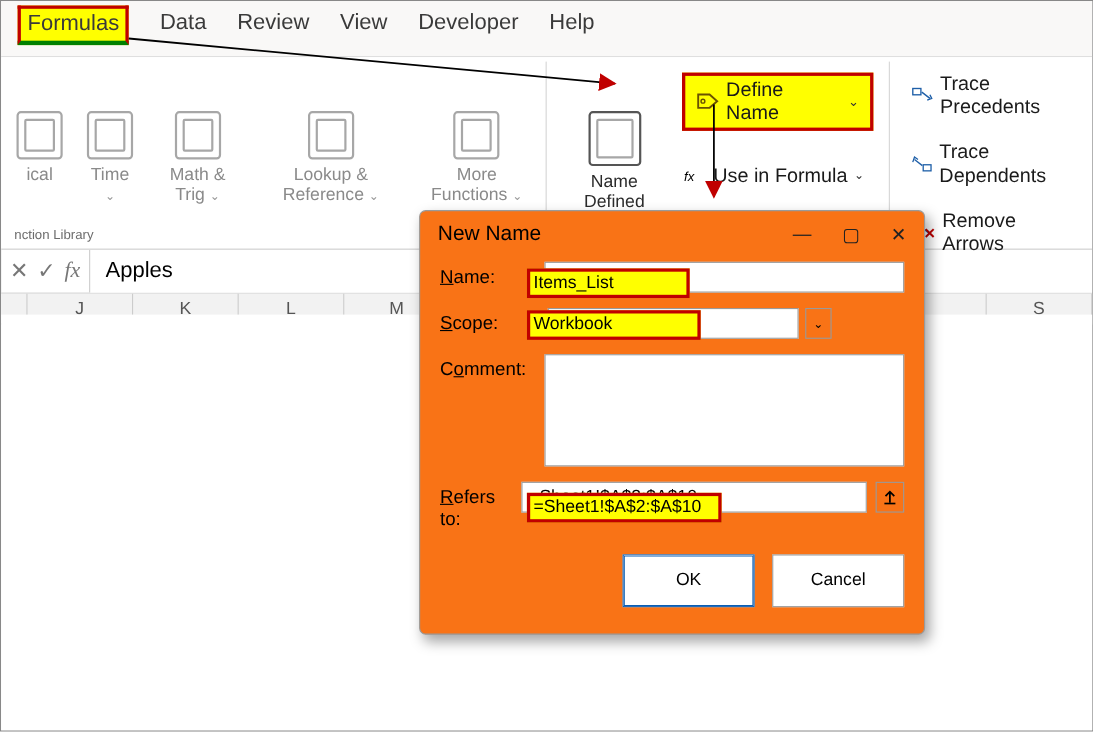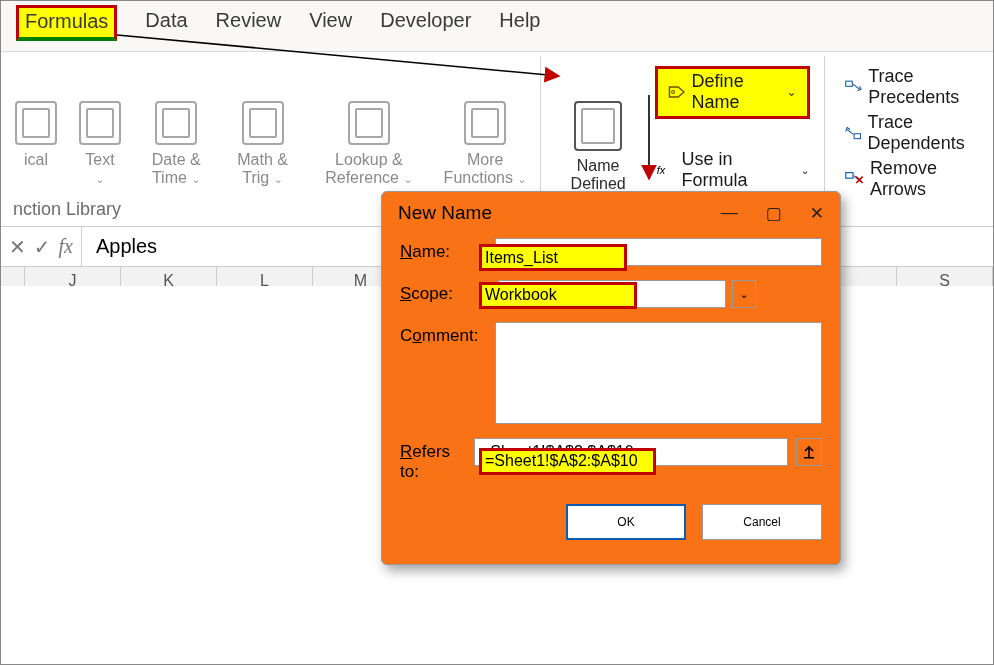--- a/index.html
+++ b/index.html
@@ -12,21 +12,21 @@
 
   
   .ribbon { display:flex; background:#fff; border-bottom:1px solid #ccc; height:175px; position:relative; padding-top:4px;}
   .group { display:flex; flex-direction:column; justify-content:space-between; border-right:1px solid #d5d5d5; padding:6px 12px 2px; }
   .group .items { display:flex; gap:18px; align-items:flex-start; }
   .rbtn { display:flex; flex-direction:column; align-items:center; gap:6px; color:#8a8a8a; min-width:46px; text-align:center;margin-top:39px;}
   .rbtn .ico-box { width:42px; height:44px; border:2px solid #a7a7a7; border-radius:4px; position:relative; }
   .rbtn .ico-box::before { content:""; position:absolute; inset:5px; border:2px solid #a7a7a7; border-radius:2px;}
   .rbtn .lbl { font-size:16px; line-height:1.15; }
   .chev { font-size:11px; color:#999; }
-  .group-label { font-size:18px; color:#6c6c6c; padding:2px 0 4px; }
+  .group-label { font-size:12px; color:#6c6c6c; padding:2px 0 4px; }
   .name-mgr .ico-box { width:48px; height:50px; border:2px solid #555; }
   .name-mgr { color:#2b2b2b;}
   .vstack { display:flex; flex-direction:column; gap:30px; padding-top:4px; }
   .ventry { display:flex; align-items:center; gap:6px; font-size:18px; color:#1a1a1a; }
   .ventry .sm-ico { width:22px; height:18px; display:inline-block; position:relative;}
   .sm-ico svg { width:100%; height:100%; }
   .define-hl { border:3px solid #c00000; background:#ffff00; padding:2px 10px 3px; display:flex; align-items:center; gap:6px; }
   .define-hl .chev { font-size:12px; color:#333; margin-left:6px;}
 
   
@@ -53,21 +53,21 @@
   .tinput { border:1px solid #9a9a9a; height:28px; font-size:16px; padding:0 6px; }
   .tinput.name { width:340px; }
   .scope-wrap{ display:flex; }
   .scope { width:228px; height:28px; appearance:none; border:1px solid #9a9a9a; font-size:16px; padding:0 6px; }
   .scope-chev { width:24px; height:28px; margin-left:6px; border:1px solid #9a9a9a; display:flex; align-items:center; justify-content:center; font-size:11px;}
   .comment { width:338px; height:102px; border:1px solid #9a9a9a; resize:none; font-size:15px; padding:4px; }
   .refers-wrap { display:flex; align-items:center; gap:8px; }
   .refers { width:314px; }
   .collapse-btn { width:26px; height:28px; border:1px solid #9a9a9a; display:flex; align-items:center; justify-content:center;}
   .dlg-btns { display:flex; gap:16px; justify-content:flex-end; padding-top:8px;}
-  .btn { width:120px; height:36px; border:1px solid #9a9a9a; background:#fff; font-size:12px; cursor:pointer;}
+  .btn { width:120px; height:48px; border:1px solid #9a9a9a; background:#fff; font-size:16px; cursor:pointer;}
   .btn.primary { border:1px solid #0a5db3; box-shadow:0 0 0 1px #0a5db3 inset;}
 
   
   .hl-box { position:absolute; border:3px solid #c00000; background:#ffff00; pointer-events:none; }
   .hl-name { left:478px; top:243px; width:148px; height:27px; z-index:3;}
   .hl-scope{ left:478px; top:281px; width:158px; height:27px; z-index:3;}
   .hl-refer{ left:478px; top:447px; width:177px; height:27px; z-index:3;}
   .hl-text { position:absolute; font-size:16px; z-index:4; }
   .hl-nt{left:484px; top:248px;}
   .hl-st{left:484px; top:285px;}
@@ -93,25 +93,21 @@
 
 <div class="ribbon">
   <div class="group">
     <div class="items">
       <div class="rbtn">
           <span class="ico-box"></span>
           <span class="lbl">ical</span>
         </div>
       <div class="rbtn">
           <span class="ico-box"></span>
-          <span class="lbl"><span>Text</span><br><span class="chev">⌄</span></span>
-        </div>
-      <div class="rbtn">
-          <span class="ico-box"></span>
-          <span class="lbl"><span>Date &amp; Time</span> <span class="chev">⌄</span></span>
+          <span class="lbl"><span>Time</span><br><span class="chev">⌄</span></span>
         </div>
       <div class="rbtn">
           <span class="ico-box"></span>
           <span class="lbl"><span>Math &amp; Trig</span> <span class="chev">⌄</span></span>
         </div>
       <div class="rbtn">
           <span class="ico-box"></span>
           <span class="lbl"><span>Lookup &amp; Reference</span> <span class="chev">⌄</span></span>
         </div>
       <div class="rbtn">
@@ -150,21 +146,21 @@
                 <rect x="2" y="2" width="18" height="5" fill="#1e5fa8"></rect>
               </svg></span>
           <span>Create from Selection</span>
         </div>
       </div>
     </div>
     <div class="group-label" style="text-align:center;">Defined Names</div>
   </div>
 
   <div class="group trace" style="border-right:none; padding-left:20px;">
-    <div class="vstack" style="gap:4px;">
+    <div class="vstack" style="gap:20px;">
       <div class="ventry">
         <span class="sm-ico"><svg viewBox="0 0 24 18">
               <rect x="1" y="1" width="9" height="7" fill="none" stroke="#1e5fa8" stroke-width="1.5"></rect>
               <path d="M11 5 L20 12" stroke="#1e5fa8" stroke-width="1.5"></path>
               <path d="M17 14 L22 12 L20 8" fill="none" stroke="#1e5fa8" stroke-width="1.5"></path>
             </svg></span>
         <span>Trace Precedents</span>
       </div>
       <div class="ventry">
         <span class="sm-ico"><svg viewBox="0 0 24 18">

